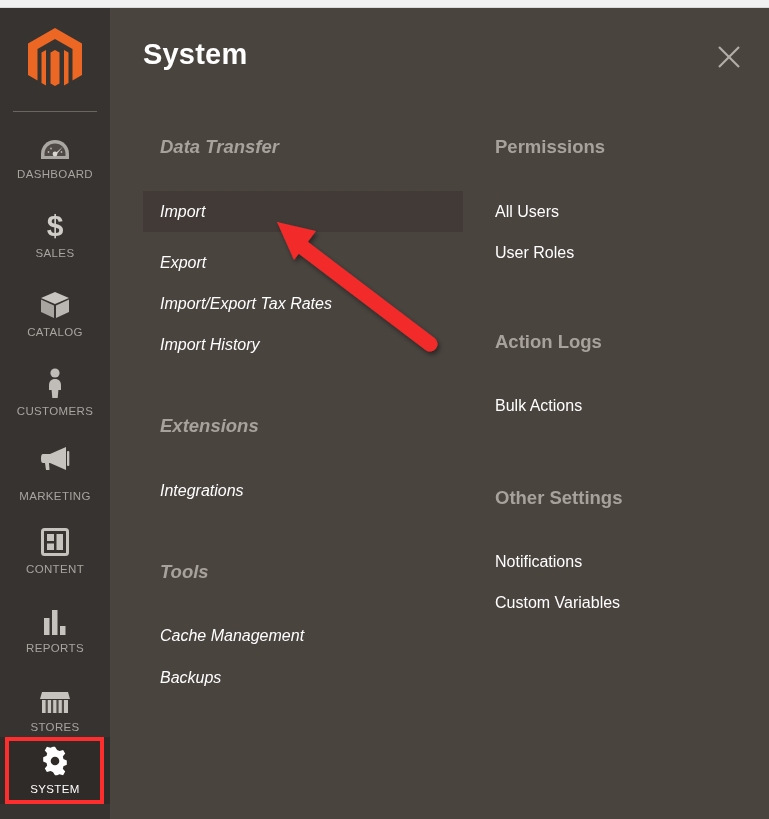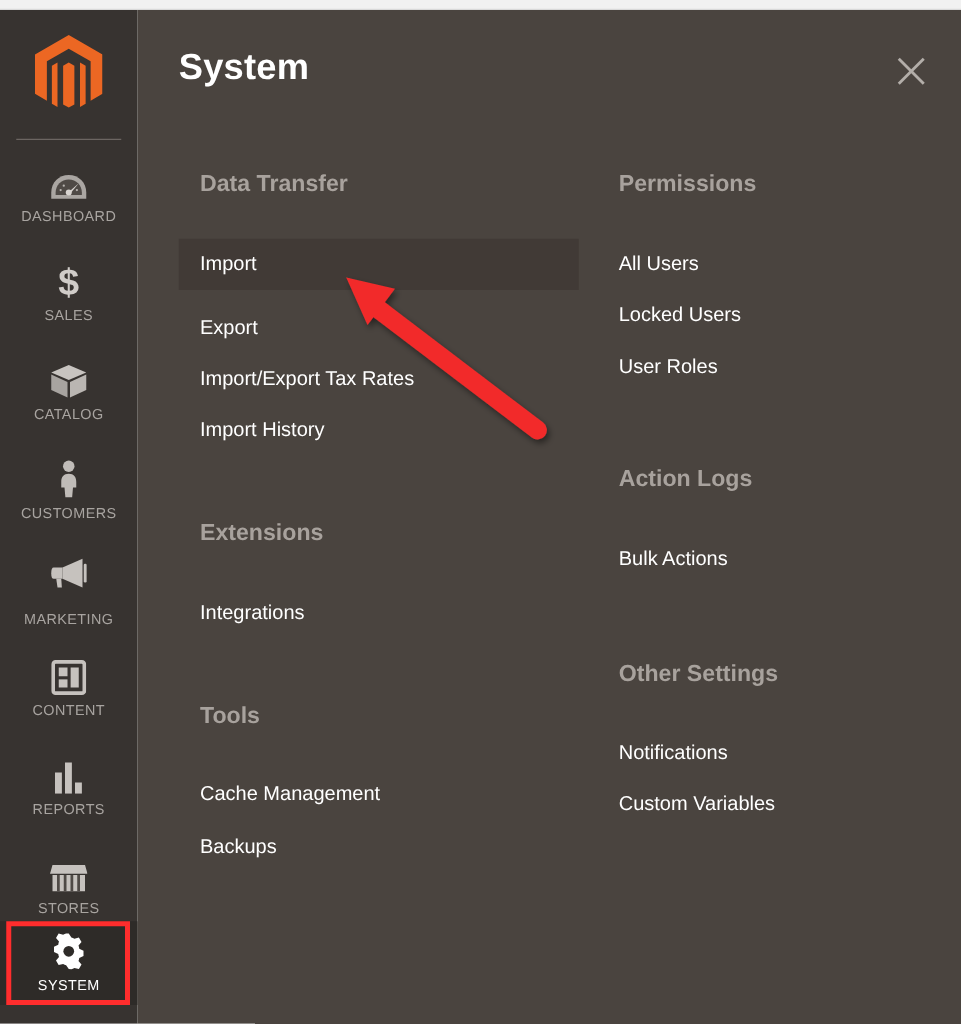--- a/index.html
+++ b/index.html
@@ -51,21 +51,21 @@
   .panel-title {
     position: absolute; left: 33px; top: 30px;
     font-size: 29px; color: #ffffff; font-weight: 600; letter-spacing: 0.2px;
   }
   .close-btn {
     position: absolute; right: 20px; top: 29px; width: 40px; height: 40px;
     display: flex; align-items: center; justify-content: center; cursor: pointer;
   }
 
   .col { position: absolute; top: 130px; }
-  .col-left { left: 33px; width: 320px; }
+  .col-left { left: 33px; width: 320px; font-style: italic; }
   .col-right { left: 368px; width: 290px; }
 
   .group { margin-bottom: 0; }
   .group-title {
     color: #a8a29d; font-size: 18.5px; font-weight: 600;
     padding: 0 0 0 17px; line-height: 1;
   }
   .menu-link {
     display: block; color: #ffffff; font-size: 16px;
     padding: 9px 17px; line-height: 1.45; cursor: pointer;
@@ -252,21 +252,20 @@
         <a class="menu-link">Backups</a>
       </div>
     </div>
 
     <div class="col col-right">
 
       <div class="group">
         <div class="group-title">Permissions</div>
         <div class="spacer-md"></div>
         <a class="menu-link">All Users</a>
-        <a class="menu-link">Locked Users</a>
         <a class="menu-link">User Roles</a>
       </div>
 
       <div class="spacer-lg" style="height:60px"></div>
 
       <div class="group">
         <div class="group-title">Action Logs</div>
         <div class="spacer-md"></div>
         <a class="menu-link">Bulk Actions</a>
       </div>

